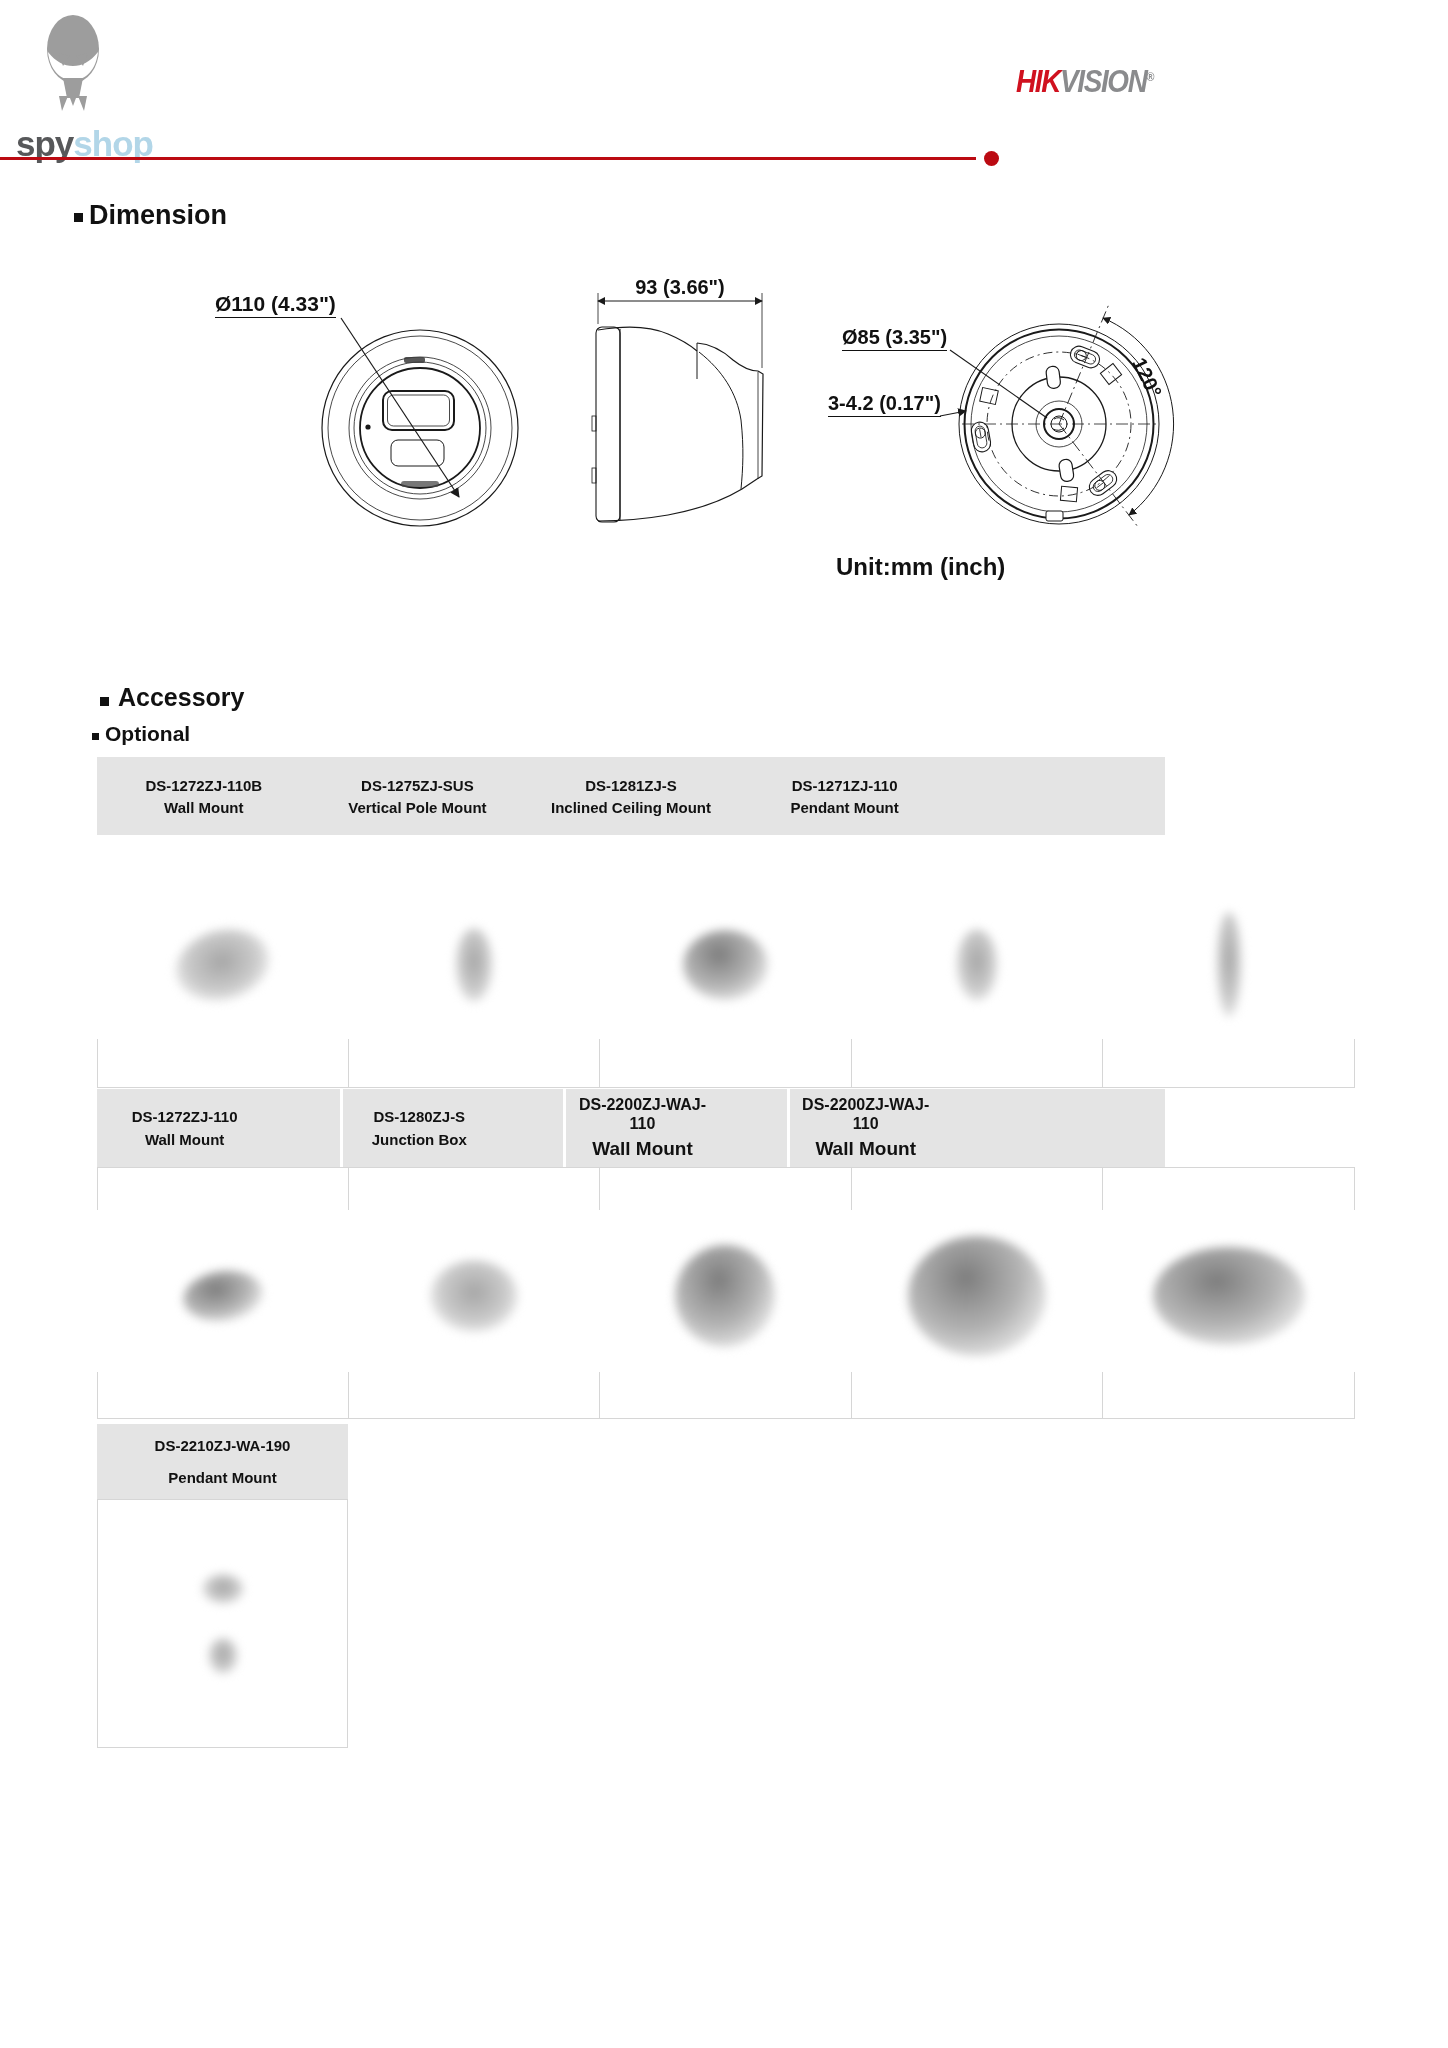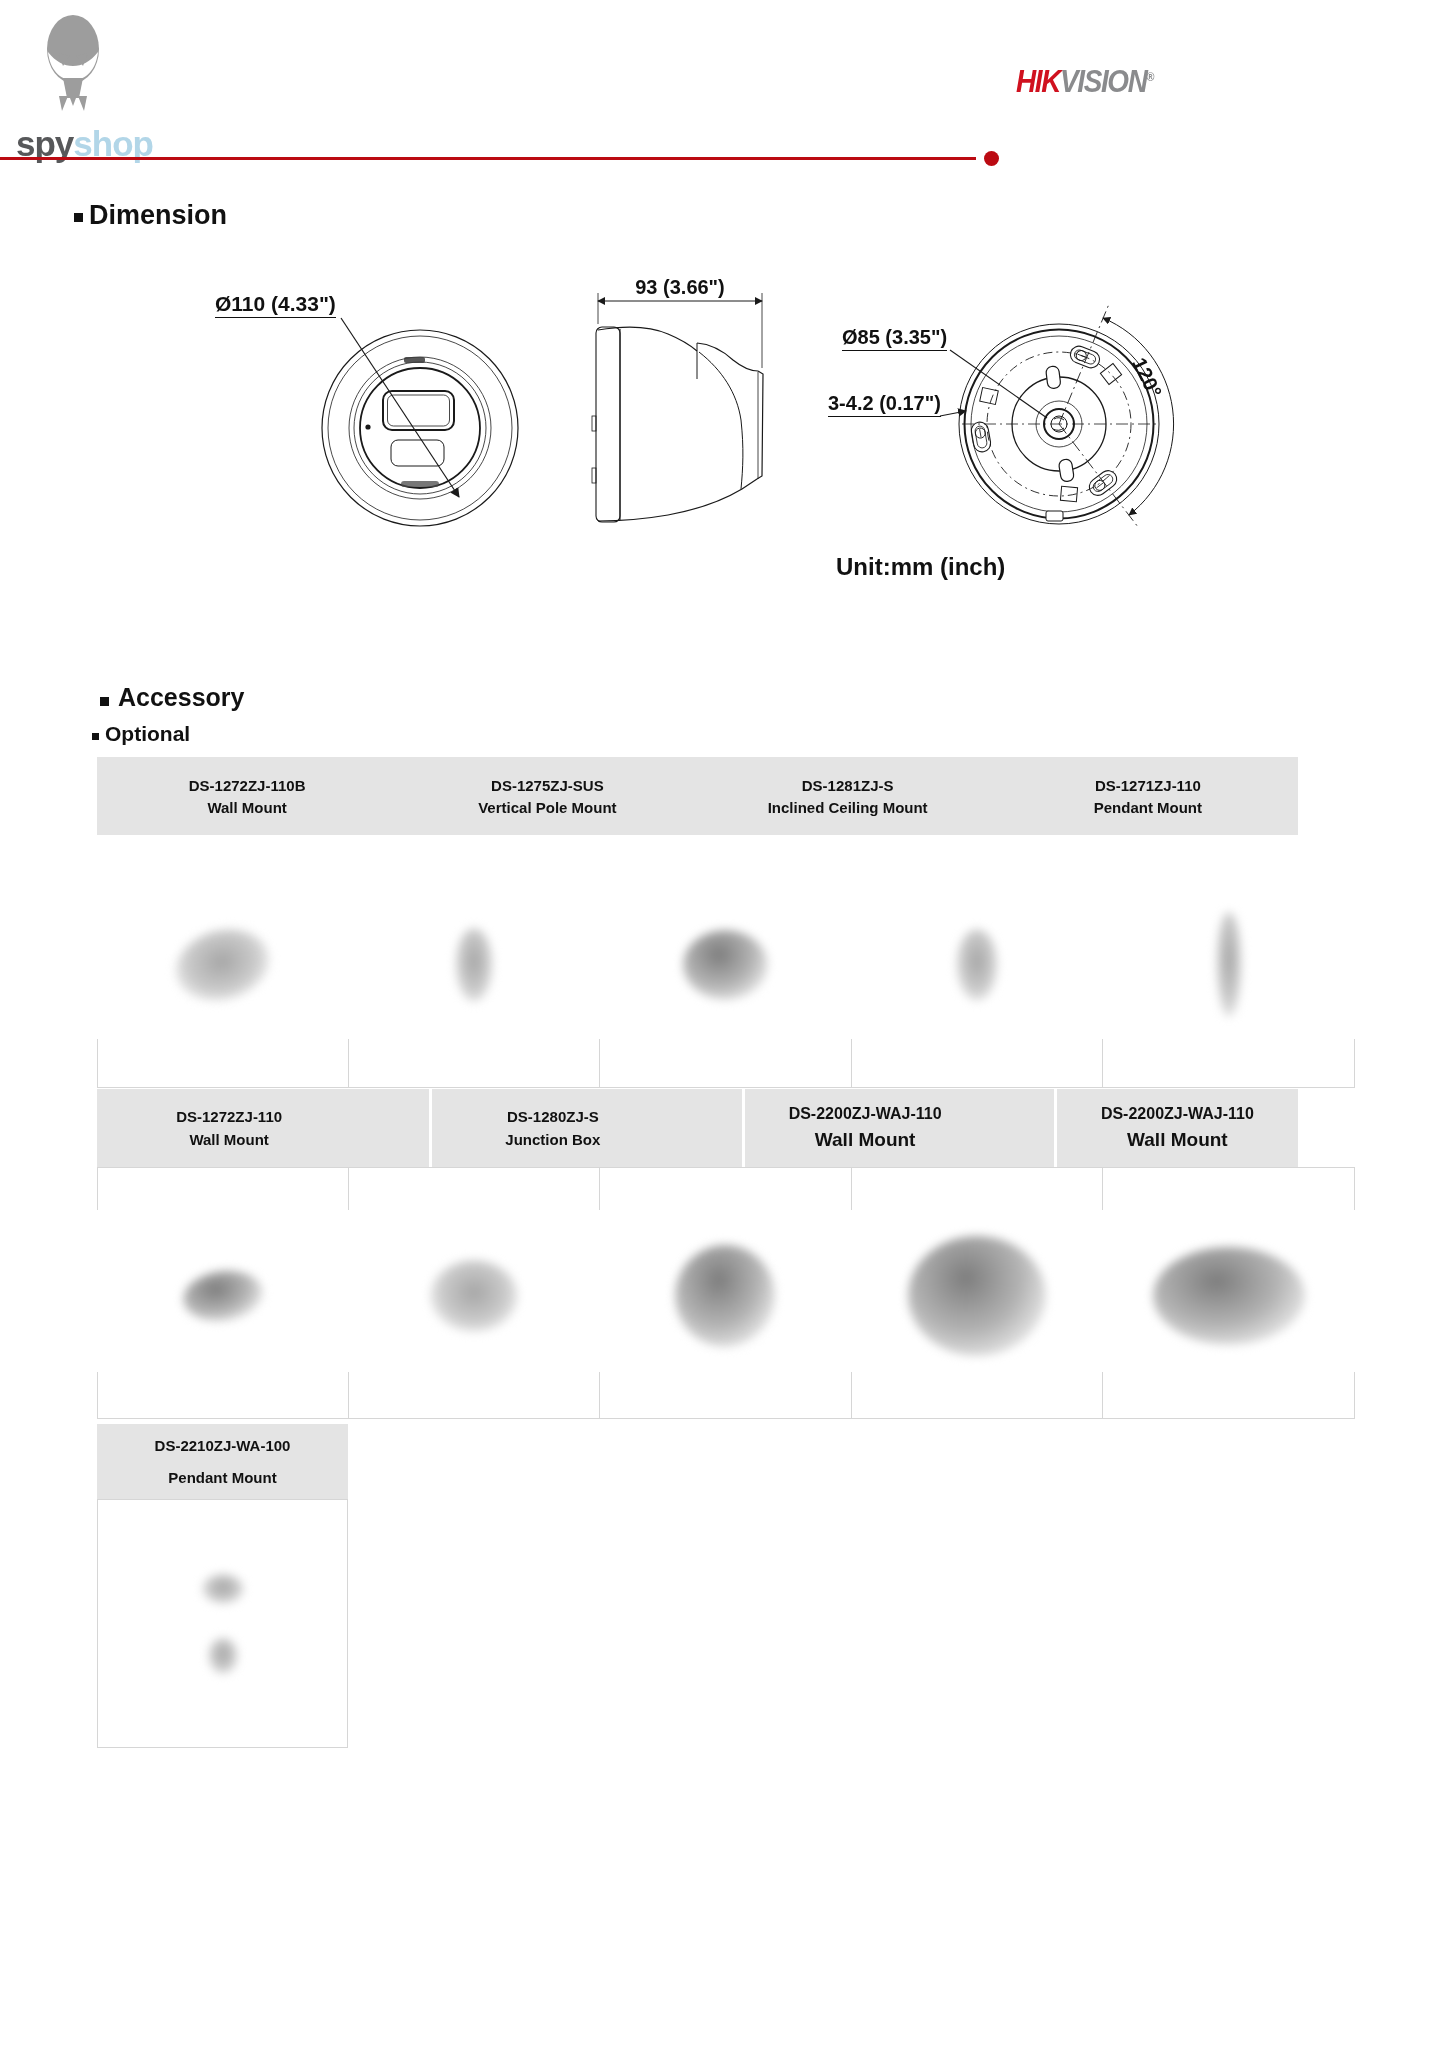--- a/index.html
+++ b/index.html
@@ -35,21 +35,21 @@
   .lbl-d110{left:215px;top:292px;font-size:21px;}
   .lbl-93{left:594px;top:276px;width:172px;text-align:center;}
   .lbl-d85{left:842px;top:326px;}
   .lbl-hole{left:828px;top:392px;}
   .lbl-angle{left:1148px;top:354px;transform:rotate(64deg);transform-origin:left top;}
   .lbl-unit{left:836px;top:553px;font-size:24px;}
 
   .drawings{left:140px;top:260px;width:1130px;height:380px;}
 
   
-  .acc-head{left:97px;width:1201px;display:grid;grid-template-columns:repeat(4,1fr);
+  .acc-head{left:97px;width:1068px;display:grid;grid-template-columns:repeat(5,1fr);
             background:#e4e4e4;}
   .acc-head .cell{display:flex;flex-direction:column;align-items:center;justify-content:center;
             text-align:center;gap:5px;font-weight:bold;font-size:15px;line-height:1.15;}
   .acc-head .type{min-height:1.15em;}
   .acc-head.sep .cell + .cell{border-left:3px solid #fff;margin-left:20px;}
   .cell.big .model{font-size:16px;}
   .cell.big .type{font-size:19px;}
   .head-r1{top:757px;height:79px;}
   .head-r2{top:1089px;height:78px;gap:48px;}
   .head-r3{top:1424px;height:75px;width:251px;grid-template-columns:1fr;}
@@ -301,21 +301,21 @@
     </div>
     <div class="bcell">
       <div class="plate">
         <div class="blob dark" style="width:152px;height:98px"></div>
       </div>
     </div>
   </div>
 
   <div class="abs acc-head head-r3">
     <div class="cell">
-      <span class="model">DS-2210ZJ-WA-100</span>
+      <span class="model">DS-2210ZJ-WA-190</span>
       <span class="type">Pendant Mount</span>
     </div>
   </div>
 
   <div class="abs acc-body body-r3">
     <div class="bcell">
       <div class="stack">
         <div class="blob" style="width:42px;height:30px"></div>
         <div class="blob" style="width:30px;height:36px"></div>
       </div>

